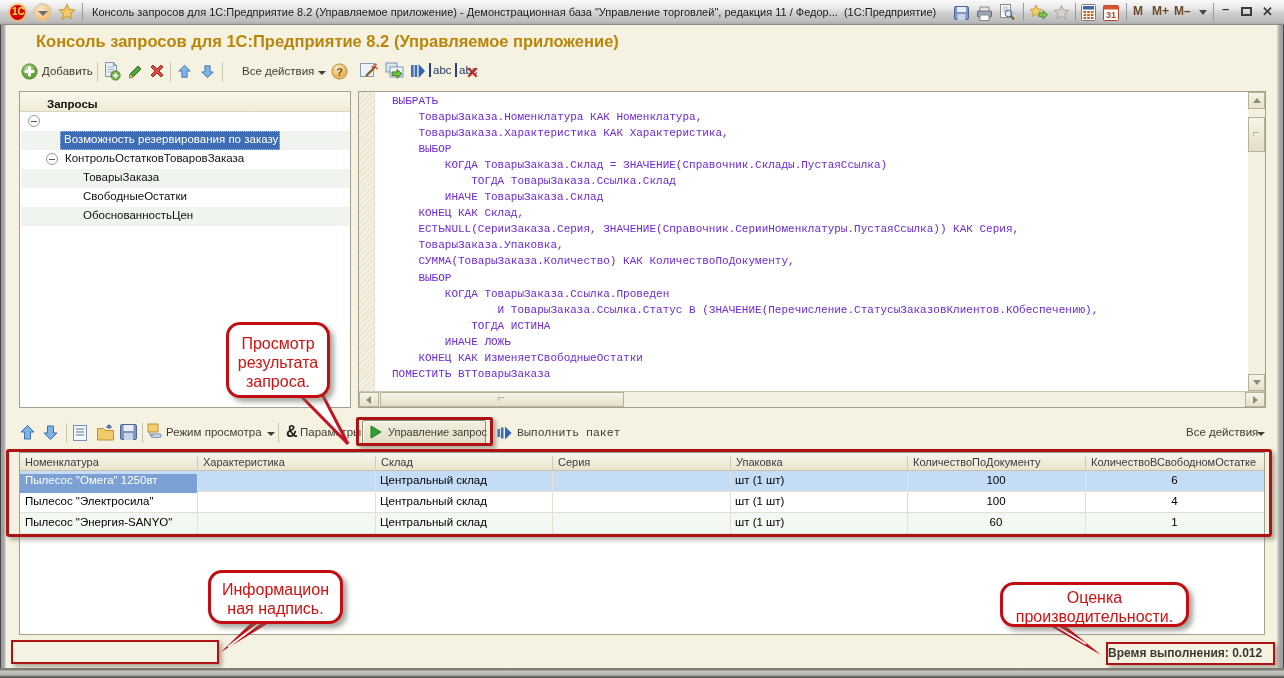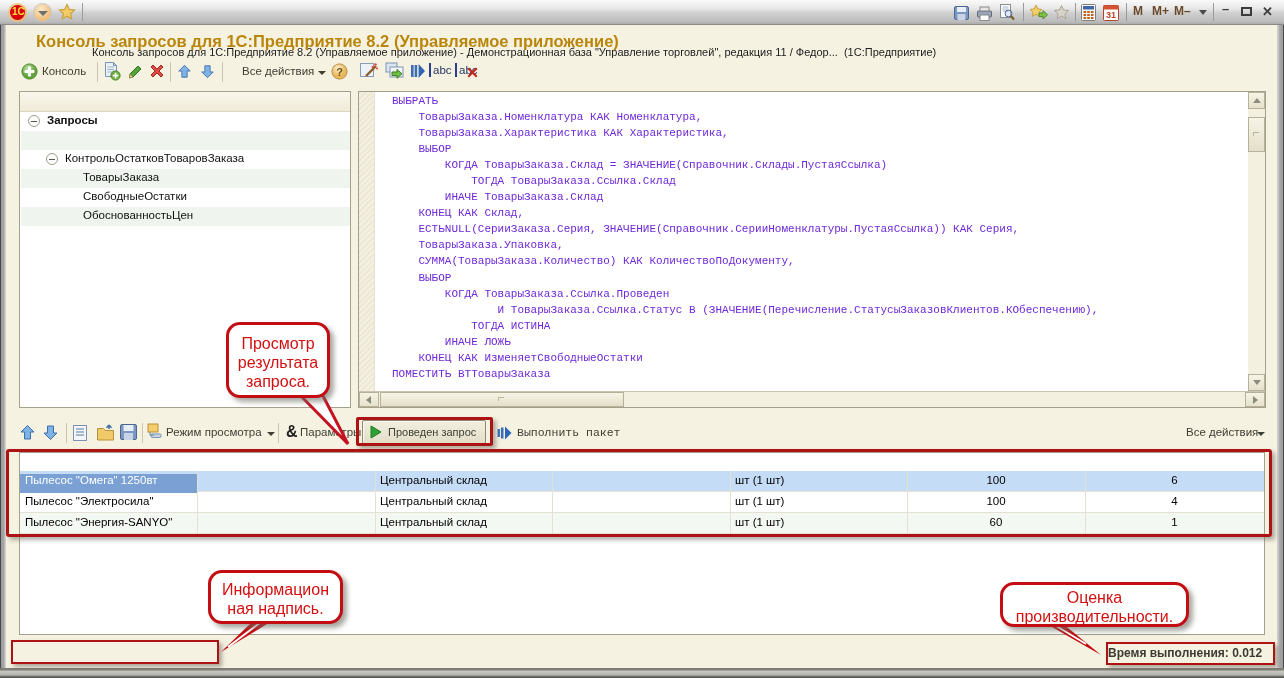--- a/index.html
+++ b/index.html
@@ -75,21 +75,21 @@
 <div class="abs" id="frameB"></div>
 <div class="abs" style="left:8px;top:3px;width:19px;height:19px;border-radius:50%;background:radial-gradient(circle at 40% 35%,#F3D99E,#E4B360);"></div>
 <div class="abs" style="left:10px;top:5px;width:15px;height:15px;border-radius:50%;background:#D6000F;"></div>
 <div class="abs" style="left:12px;top:6px;font-size:10px;font-weight:bold;color:#FFE03C;">1С</div>
 <div class="abs" style="left:33px;top:3px;width:19px;height:19px;border-radius:50%;background:radial-gradient(circle at 40% 30%,#FBEACB,#E8A958);border:1px solid #C9C9C9;"></div>
 <div class="abs arr" style="left:38px;top:11px;border-left:5px solid transparent;border-right:5px solid transparent;border-top:5px solid #6F6F6F;"></div>
 <svg class="abs" style="left:58px;top:3px;" width="18" height="18" viewBox="0 0 18 18">
     <path d="M9 1.5 L11.3 6.4 16.5 7 12.6 10.6 13.7 15.9 9 13.2 4.3 15.9 5.4 10.6 1.5 7 6.7 6.4 Z" fill="#F2CB67" stroke="#C9A23D" stroke-width="1.2"></path>
   </svg>
 <div class="abs tsep" style="left:82px;"></div>
-<div class="abs tbtxt" style="left:92px;margin-top:40px;">Консоль запросов для 1С:Предприятие 8.2 (Управляемое приложение) - Демонстрационная база "Управление торговлей", редакция 11 / Федор...&nbsp;&nbsp;(1С:Предприятие)</div>
+<div class="abs tbtxt" style="left:92px;">Консоль запросов для 1С:Предприятие 8.2 (Управляемое приложение) - Демонстрационная база "Управление торговлей", редакция 11 / Федор...&nbsp;&nbsp;(1С:Предприятие)</div>
 
 <svg class="abs" style="left:954px;top:6px;" width="15" height="14" viewBox="0 0 15 14">
     <rect x="0.5" y="0.5" width="14" height="13" rx="1.5" fill="#7B97C2" stroke="#4C6890"></rect>
     <rect x="3" y="1" width="9" height="5" fill="#E8EEF6"></rect>
     <rect x="3.4" y="8" width="8" height="6" fill="#C8D4E6"></rect>
   </svg>
 <svg class="abs" style="left:976px;top:6px;" width="17" height="15" viewBox="0 0 17 15">
     <rect x="1.5" y="5" width="14" height="6" rx="1" fill="#9AA6B8" stroke="#5E6B80"></rect>
     <rect x="4" y="1" width="9" height="4" fill="#E6E6E6" stroke="#888"></rect>
     <rect x="4" y="9" width="9" height="5.5" fill="#FDFDFD" stroke="#888"></rect>
@@ -147,21 +147,21 @@
     <circle cx="8.5" cy="8.5" r="7.6" fill="url(#g1)" stroke="#4E8A2E"></circle>
     <defs>
       <radialGradient id="g1" cx="40%" cy="30%">
         <stop offset="0%" stop-color="#C3E3A8"></stop>
         <stop offset="100%" stop-color="#64A23C"></stop>
       </radialGradient>
     </defs>
     <rect x="7" y="3.5" width="3" height="10" rx="1" fill="#fff"></rect>
     <rect x="3.5" y="7" width="10" height="3" rx="1" fill="#fff"></rect>
   </svg>
-<div class="abs tb" style="left:42px;top:65px;">Консоль</div>
+<div class="abs tb" style="left:42px;top:65px;">Добавить</div>
 <div class="abs vsep" style="left:97px;top:62px;height:20px;"></div>
 <svg class="abs" style="left:103px;top:62px;" width="18" height="19" viewBox="0 0 18 19">
     <path d="M2.5 .5 h8 l3 3 v11 h-11 Z" fill="#EAF0F7" stroke="#7A93B4"></path>
     <path d="M10.5 .5 v3 h3 Z" fill="#C5D4E8" stroke="#7A93B4"></path>
     <line x1="4.5" y1="5" x2="11" y2="5" stroke="#9CB2CC"></line>
     <line x1="4.5" y1="7.5" x2="11" y2="7.5" stroke="#9CB2CC"></line>
     <line x1="4.5" y1="10" x2="11" y2="10" stroke="#9CB2CC"></line>
     <circle cx="12.5" cy="13.5" r="4.6" fill="#74B549" stroke="#467F23"></circle>
     <rect x="11.8" y="10.8" width="1.6" height="5.6" fill="#fff"></rect>
     <rect x="9.8" y="12.8" width="5.6" height="1.6" fill="#fff"></rect>
@@ -215,38 +215,39 @@
 <div class="abs" style="left:429px;top:63px;width:2px;height:14px;background:#2B3E8C;"></div>
 <div class="abs" style="left:433px;top:64px;font-size:11.5px;color:#23355F;">abc</div>
 <div class="abs" style="left:455px;top:63px;width:2px;height:14px;background:#2B3E8C;"></div>
 <div class="abs" style="left:459px;top:64px;font-size:11.5px;color:#23355F;">abc</div>
 <svg class="abs" style="left:466px;top:66px;" width="13" height="13" viewBox="0 0 13 13">
     <path d="M1.5 3 L3 1.5 6.5 5 10 1.5 11.5 3 8 6.5 11.5 10 10 11.5 6.5 8 3 11.5 1.5 10 5 6.5 Z" fill="#C22C20"></path>
   </svg>
 
 <div class="abs" id="treepanel">
   <div class="abs" id="treehdr"></div>
-  <div class="abs trow" style="top:20px;">
+  <div class="abs trow" style="top:4px;">
       <span class="tlabel" style="left:26px;font-weight:bold;">Запросы</span>
     </div>
   <div class="abs trow talt" style="top:39px;"></div>
   <div class="abs trow talt" style="top:77px;">
       <span class="tlabel" style="left:62px;">ТоварыЗаказа</span>
     </div>
   <div class="abs trow" style="top:58px;">
       <span class="tlabel" style="left:44px;">КонтрольОстатковТоваровЗаказа</span>
     </div>
   <div class="abs trow talt" style="top:115px;">
       <span class="tlabel" style="left:62px;">ОбоснованностьЦен</span>
     </div>
   <div class="abs trow" style="top:96px;">
       <span class="tlabel" style="left:62px;">СвободныеОстатки</span>
     </div>
   <div class="abs exp" style="left:8px;top:23px;"></div>
   <div class="abs exp" style="left:26px;top:61px;"></div>
+  <div class="abs" id="tsel" style="left:40px;top:39px;height:19px;width:220px;">Возможность резервирования по заказу</div>
 </div>
 
 <div class="abs" id="qpanel">
   <div class="abs" id="qgutter"></div>
   <div class="abs" id="qtext">ВЫБРАТЬ
     ТоварыЗаказа.Номенклатура КАК Номенклатура,
     ТоварыЗаказа.Характеристика КАК Характеристика,
     ВЫБОР
         КОГДА ТоварыЗаказа.Склад = ЗНАЧЕНИЕ(Справочник.Склады.ПустаяСсылка)
             ТОГДА ТоварыЗаказа.Ссылка.Склад
@@ -311,32 +312,41 @@
 <div class="abs tb" style="left:166px;top:426px;">Режим просмотра</div>
 <div class="abs arr" style="left:267px;top:432px;border-left:4px solid transparent;border-right:4px solid transparent;border-top:4.5px solid #3F3E33;"></div>
 <div class="abs vsep" style="left:278px;top:423px;height:20px;"></div>
 <div class="abs" style="left:286px;top:423px;font-size:16px;font-weight:bold;color:#222;">&amp;</div>
 <div class="abs tb" style="left:300px;top:426px;">Параметры</div>
 
 <div class="abs" style="left:362px;top:420px;width:124px;height:24px;background:linear-gradient(#F2EFDF,#E2DEC8);border:1px solid #8E8A72;border-radius:2px;box-shadow:inset 1px 1px 0 #FBF9F0;"></div>
 <svg class="abs" style="left:369px;top:425px;" width="14" height="14" viewBox="0 0 14 14">
     <path d="M2 1 L12 7 2 13 Z" fill="#2FA032" stroke="#1F7A1F"></path>
   </svg>
-<div class="abs tb" style="left:388px;top:426px;font-size:11px;">Проведен запрос</div>
+<div class="abs tb" style="left:388px;top:426px;font-size:11px;">Управление запрос</div>
 <div class="abs redbox" style="left:356px;top:417px;width:137px;height:29px;border-width:3px;border-radius:2px;"></div>
 <svg class="abs" style="left:497px;top:426px;" width="15" height="14" viewBox="0 0 15 14">
     <rect x="0.5" y="3" width="2.4" height="8" fill="#3E6FB5"></rect>
     <rect x="3.9" y="1.5" width="2.6" height="11" fill="#3E6FB5"></rect>
     <path d="M8 0.5 L14.5 7 8 13.5 Z" fill="#2E66B5"></path>
   </svg>
 <div class="abs tb" style="left:517px;top:426px;font-family:Liberation Mono, monospace;">Выполнить пакет</div>
 <div class="abs tb" style="left:1186px;top:426px;">Все действия</div>
 <div class="abs arr" style="left:1257px;top:432px;border-left:4px solid transparent;border-right:4px solid transparent;border-top:4.5px solid #3F3E33;"></div>
 
 <div class="abs" id="results">
+  <div class="abs" id="thead">
+    <span class="hcell" style="left:0;border-left:none;">Номенклатура</span>
+    <span class="hcell" style="left:177px;">Характеристика</span>
+    <span class="hcell" style="left:355px;">Склад</span>
+    <span class="hcell" style="left:532px;">Серия</span>
+    <span class="hcell" style="left:710px;">Упаковка</span>
+    <span class="hcell" style="left:887px;">КоличествоПоДокументу</span>
+    <span class="hcell" style="left:1065px;">КоличествоВСвободномОстатке</span>
+  </div>
   <div class="row" style="top:18px;background:#C5DCF7;">
     <span class="cell" style="left:0;width:177px;background:#7AA0D4;color:#fff;height:19px;">Пылесос "Омега" 1250вт</span>
     <span class="cell" style="left:355px;">Центральный склад</span>
     <span class="cell" style="left:710px;">шт (1 шт)</span>
     <span class="cell cnum" style="left:887px;width:178px;">100</span>
     <span class="cell cnum" style="left:1065px;width:179px;">6</span>
   </div>
   <div class="row" style="top:39px;">
     <span class="cell" style="left:0;">Пылесос "Электросила"</span>
     <span class="cell" style="left:355px;">Центральный склад</span>

